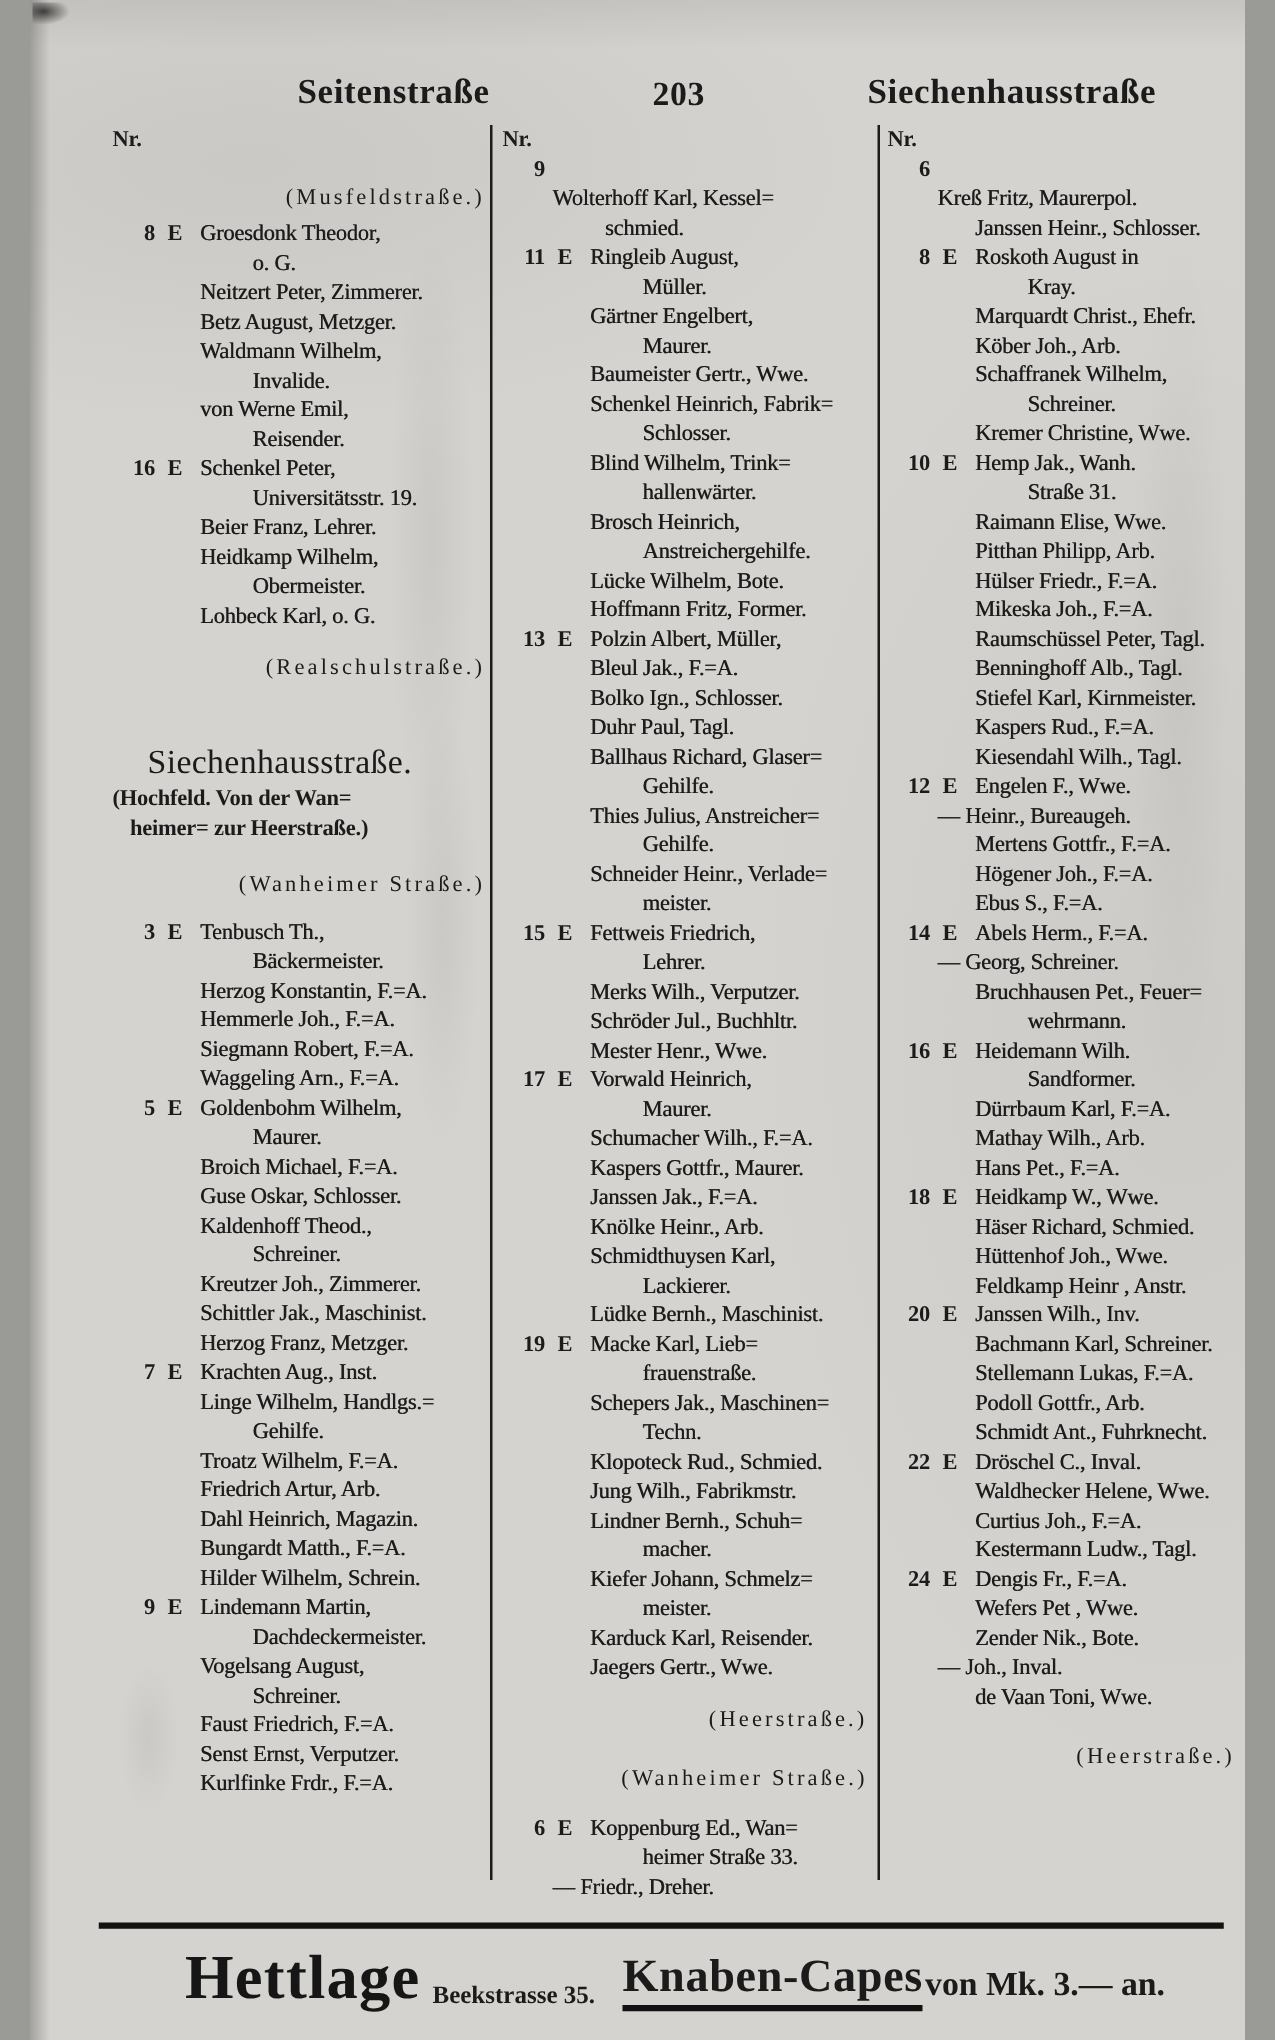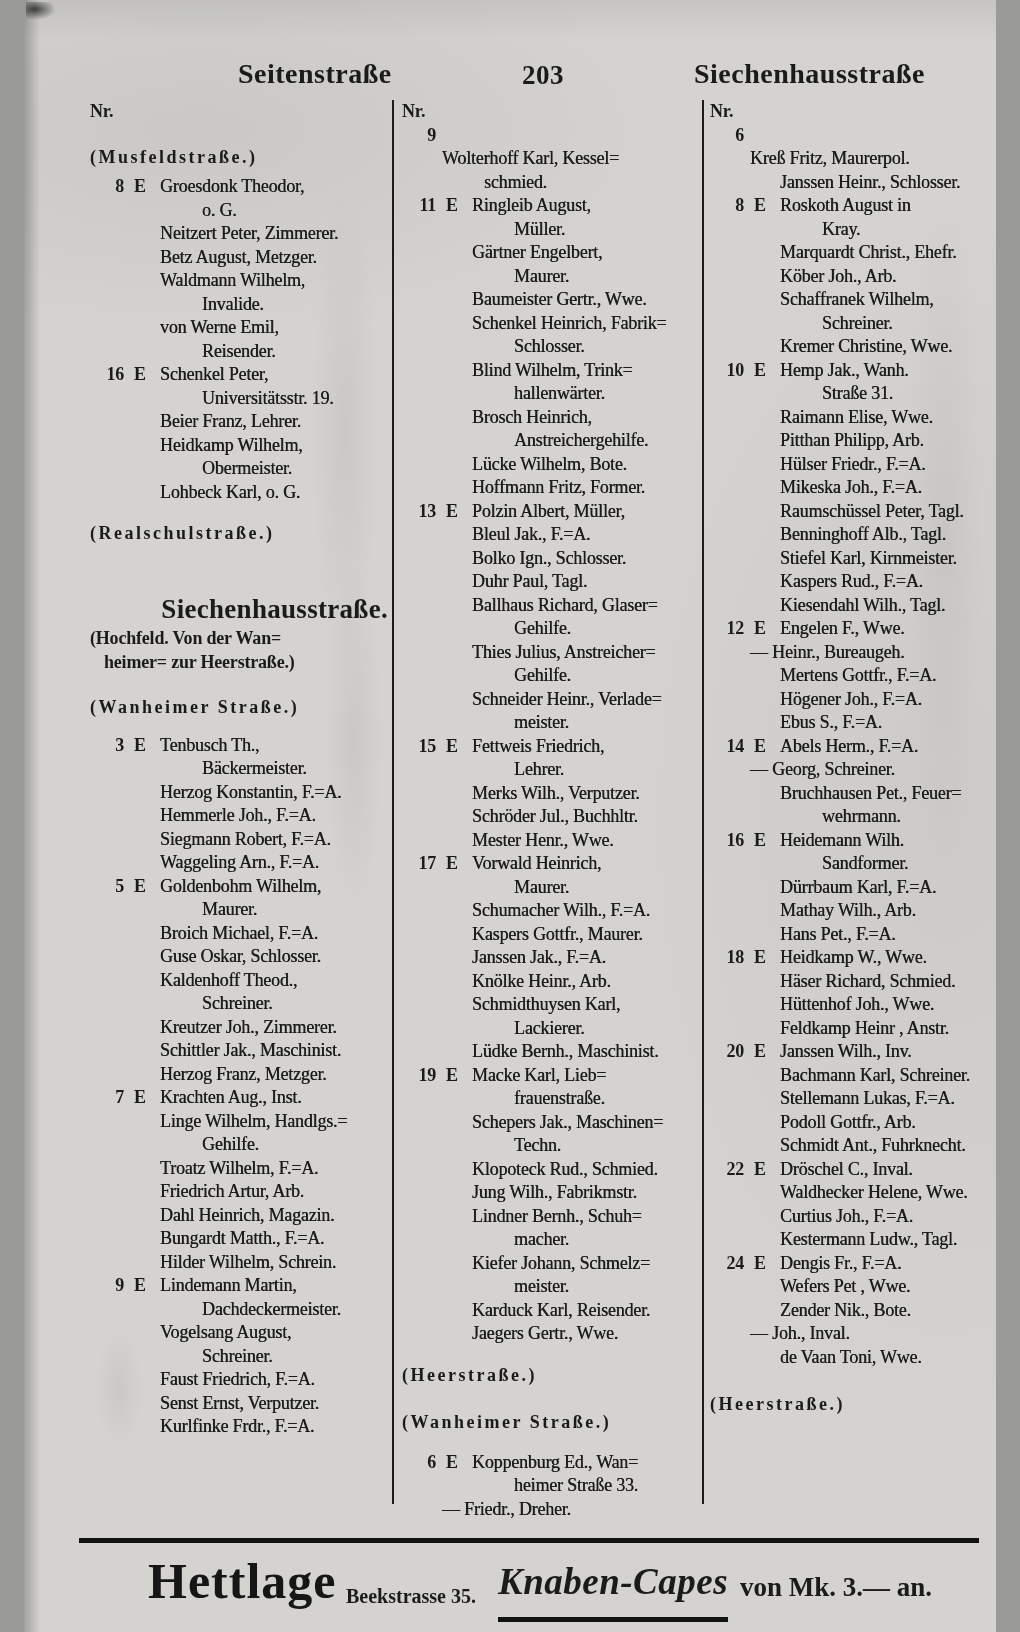--- a/index.html
+++ b/index.html
@@ -38,35 +38,35 @@
   .col-3{left:686px;width:278px;}
   .vrule{position:absolute;top:100px;width:2px;height:1404px;background:#1c1c1c;}
   .vr1{left:368px;}
   .vr2{left:678px;}
 
   
   .col{font-size:18px;line-height:23.5px;letter-spacing:-0.2px;}
   .ln{white-space:nowrap;text-shadow:0.35px 0 0 rgba(25,25,25,0.85);}
   .cont{padding-left:42px;}
   .b-label{font-weight:bold;}
-  .b-note{text-align:left;letter-spacing:2.5px;font-weight:bold;margin:6px 0;white-space:nowrap;}
+  .b-note{text-align:right;letter-spacing:2.5px;font-weight:normal;margin:6px 0;white-space:nowrap;}
   .b-note2{font-weight:bold;margin:6px 0;}
   .b-note2 .n2i{padding-left:14px;}
-  .b-heading{font-size:27px;font-weight:bold;margin:6px 0 0 28px;letter-spacing:0.3px;white-space:nowrap;text-align:right;}
+  .b-heading{font-size:27px;font-weight:normal;margin:6px 0 0 28px;letter-spacing:0.3px;white-space:nowrap;}
   .b-row{display:grid;grid-template-columns:34px 24px 1fr;column-gap:6px;}
   .num{text-align:right;font-weight:bold;grid-column:1;}
   .eflag{font-weight:bold;text-align:left;padding-left:4px;grid-column:2;}
   .txt{grid-column:3;}
   .txt.span2{grid-column:2 / 4;}
 
   
   .foot-rule{position:absolute;left:55px;top:1538px;width:900px;height:5px;background:#121212;}
   .f-brand{position:absolute;left:124px;top:1552px;font-size:50px;font-weight:bold;letter-spacing:1px;color:#161616;}
   .f-addr{position:absolute;left:322px;top:1585px;font-size:20px;font-weight:bold;}
-  .f-product{position:absolute;left:474px;top:1560px;font-size:37px;font-weight:bold;border-bottom:5px solid #121212;padding-bottom:14px;letter-spacing:0.5px;font-style:italic;}
+  .f-product{position:absolute;left:474px;top:1560px;font-size:37px;font-weight:bold;border-bottom:5px solid #121212;padding-bottom:1px;letter-spacing:0.5px;}
   .f-price{position:absolute;left:716px;top:1572px;font-size:27px;font-weight:bold;}
 </style>
 </head>
 <body>
 
 <div class="page">
   <div class="edge-left"></div>
   <div class="corner-tl"></div>
   <div class="smudge s1"></div>
   <div class="smudge s2"></div>

